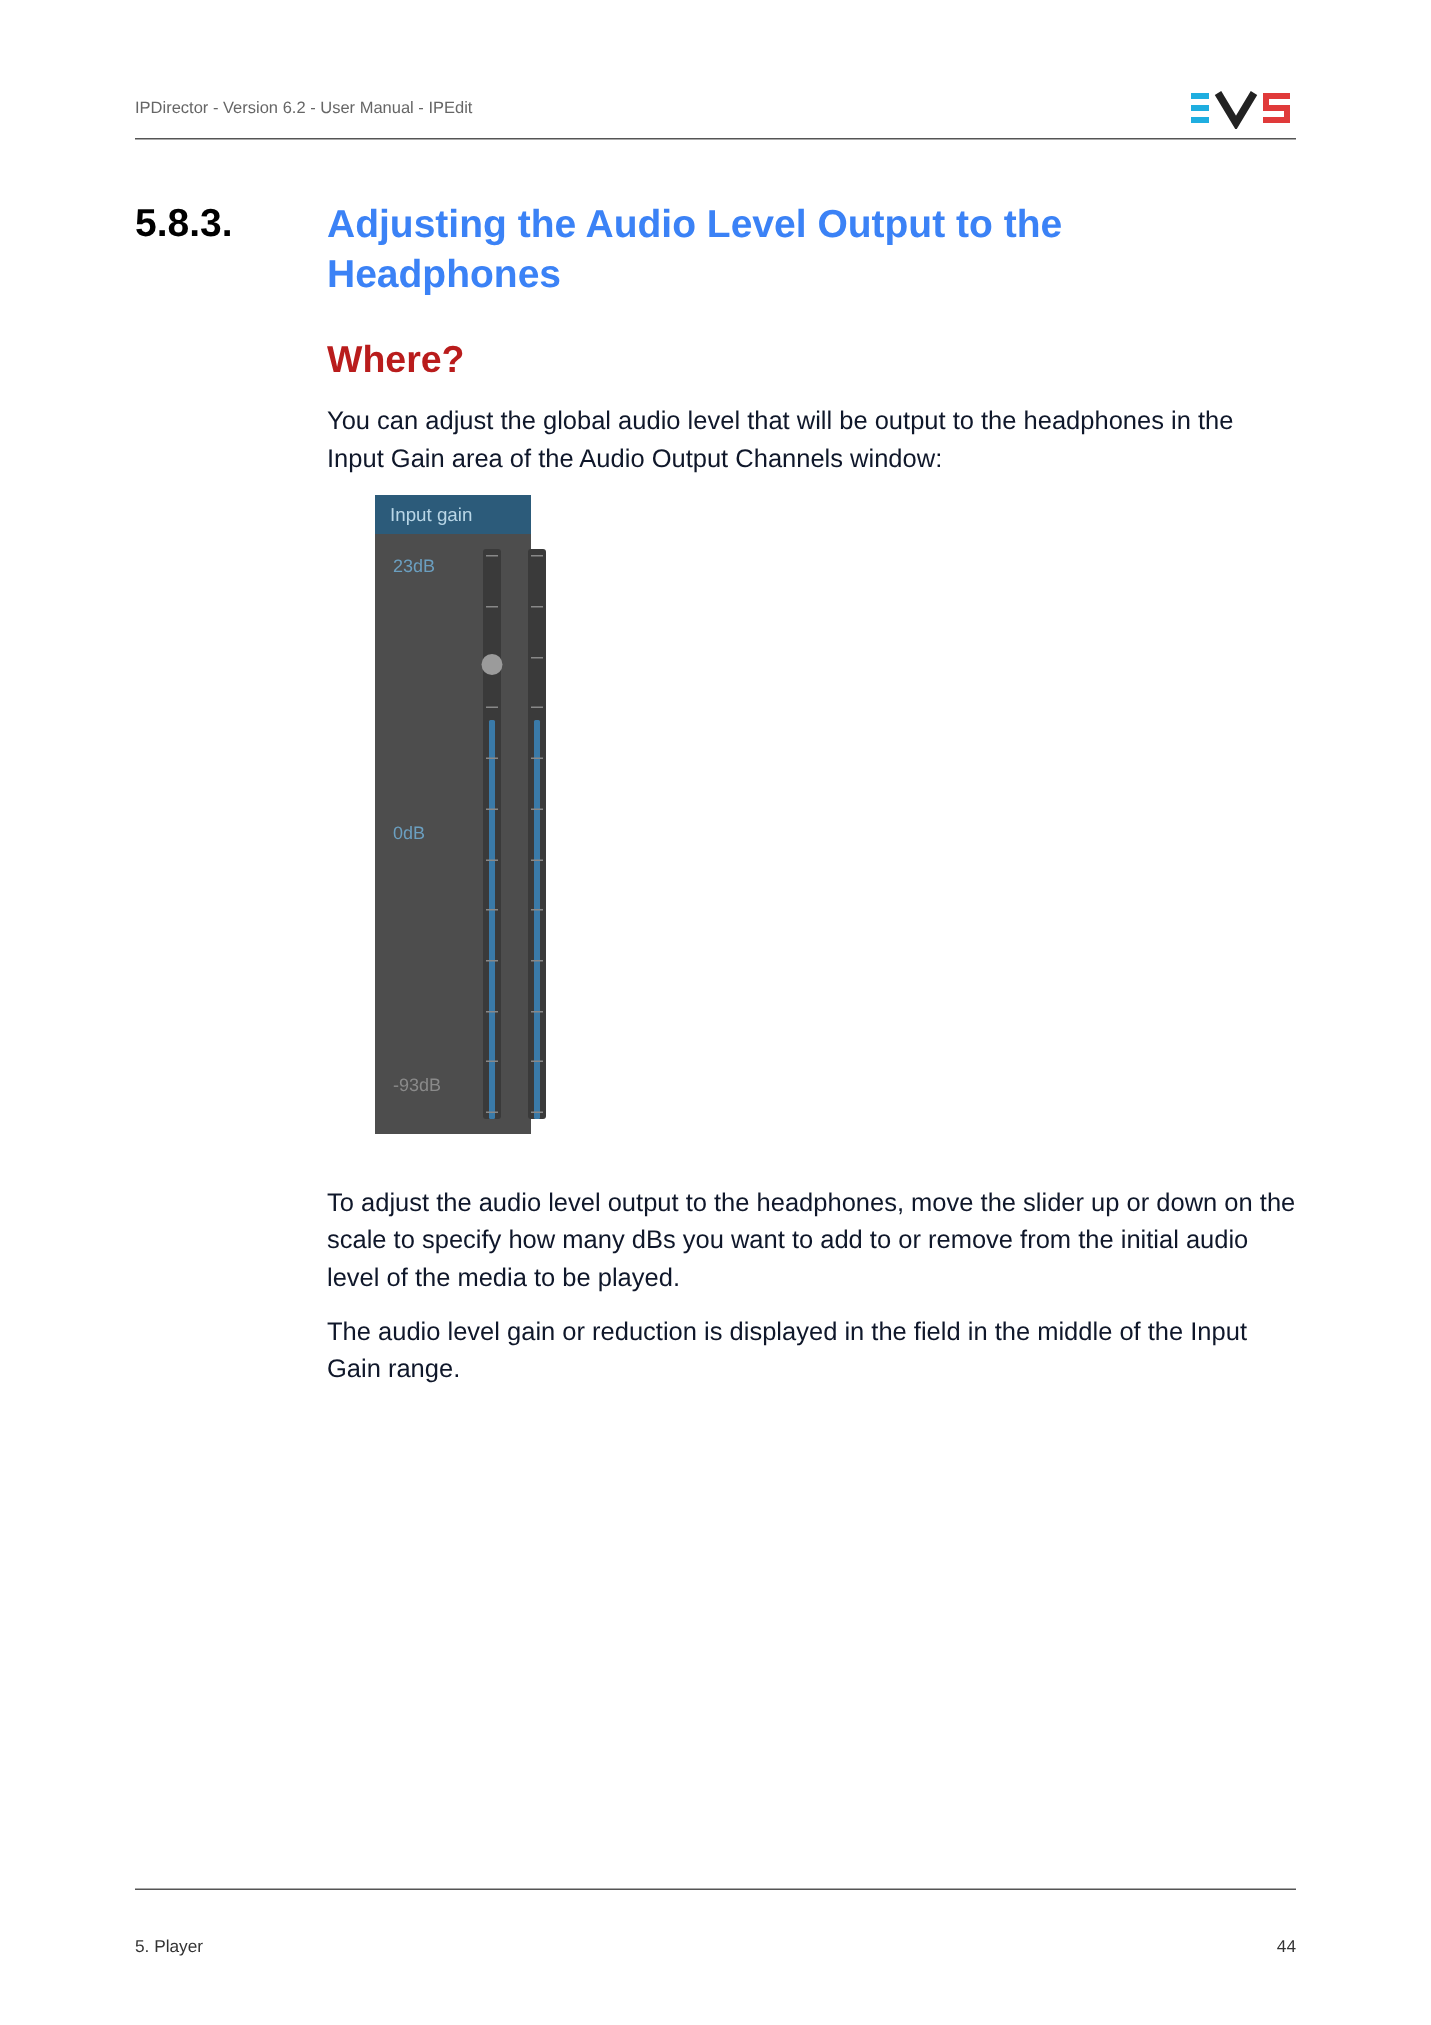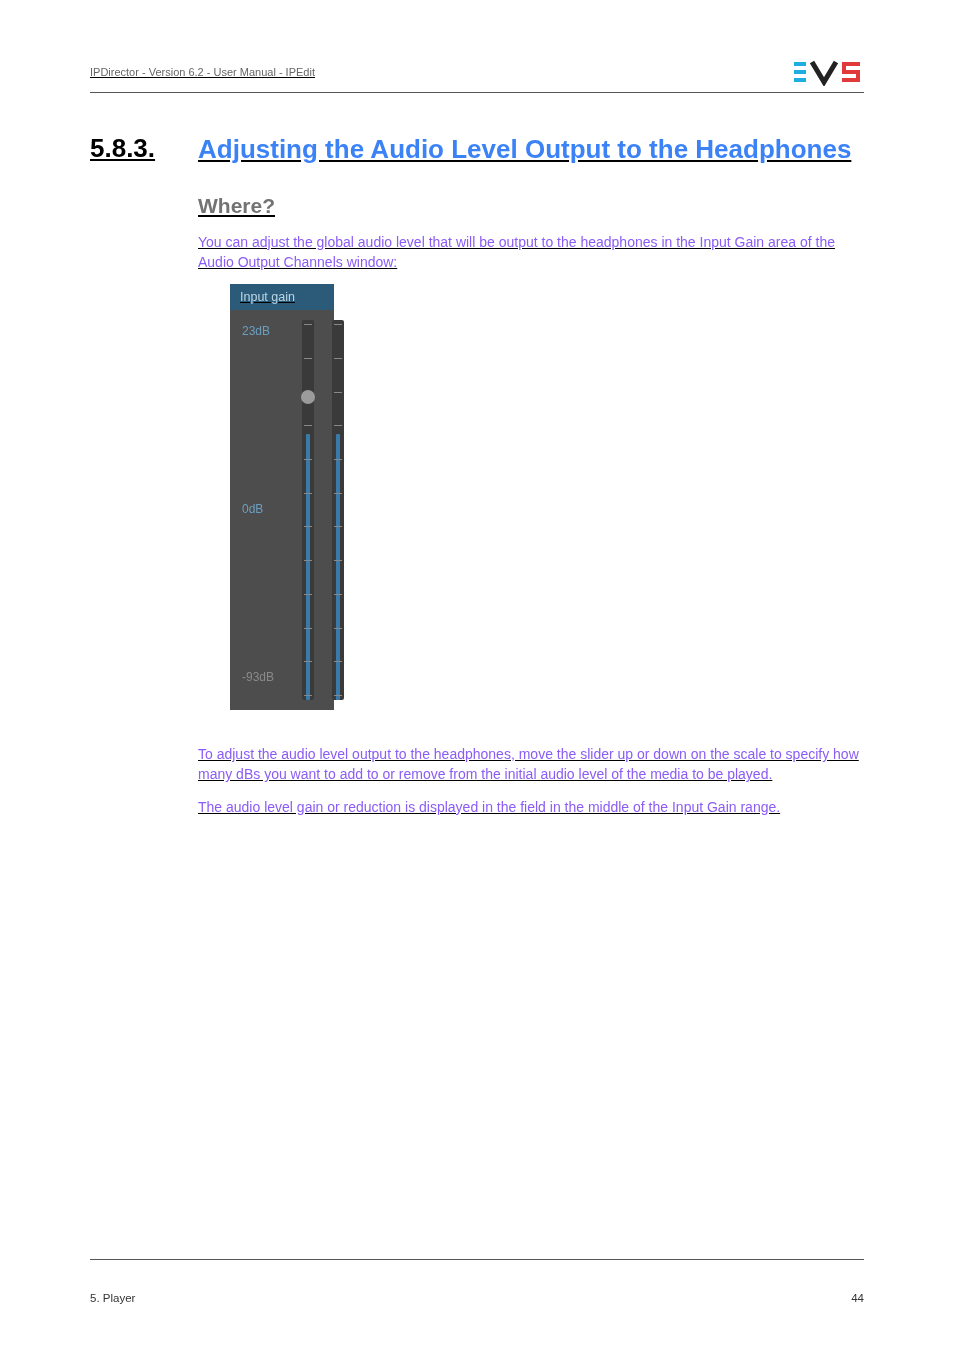--- a/index.html
+++ b/index.html
@@ -1,27 +1,27 @@
 <!DOCTYPE html>
 <html><head>
 <meta charset="utf-8">
 <style>
   * { box-sizing: border-box; margin: 0; padding: 0; }
   html, body { width: 954px; height: 1350px; background: #fff; font-family: Arial, Helvetica, sans-serif; color: #000; }
-  .page { position: relative; width: 954px; height: 1350px; padding: 58px 90px 40px 90px; text-decoration: underline; }
+  .page { position: relative; width: 954px; height: 1350px; padding: 58px 90px 40px 90px; }
   .header-row { display: flex; justify-content: space-between; align-items: center; margin-bottom: 6px; }
   .header-left { font-size: 11px; color: #666; }
   .logo svg { display: block; }
   .hr-top { border: none; border-top: 1px solid #555; margin-bottom: 40px; }
-  .section { display: flex; gap: 8px; margin-top: 16px; }
+  .section { display: flex; gap: 28px; margin-top: 16px; }
   .sec-num { font-size: 26px; font-weight: bold; color: #000; min-width: 100px; }
   .sec-body { flex: 1; }
   .sec-title { font-size: 26px; font-weight: bold; color: #3b82f6; margin-bottom: 28px; line-height: 1.25; }
-  .sub-title { font-size: 21px; font-weight: bold; color: #737373; margin-bottom: 14px; }
-  .para { font-size: 14px; color: #8b5cf6; line-height: 1.45; margin-bottom: 12px; }
+  .sub-title { font-size: 25px; font-weight: bold; color: #b91c1c; margin-bottom: 14px; }
+  .para { font-size: 17px; color: #0f172a; line-height: 1.45; margin-bottom: 12px; }
   .inputgain-widget { width: 136px; margin-bottom: 34px; padding-left: 32px; }
   .ig-header { background: #2c5b7a; color: #b9d6e6; font-size: 12.5px; padding: 6px 10px; }
   .ig-body { background: #4d4d4d; height: 400px; position: relative; padding: 8px 10px; }
   .ig-labels { position: absolute; left: 12px; top: 0; bottom: 16px; width: 46px; }
   .ig-label { position: absolute; font-size: 12px; color: #6b9fc0; }
   .ig-top { top: 14px; }
   .ig-mid { top: 192px; }
   .ig-bot { bottom: 10px; color: #8a8a8a; }
   .ig-tracks { position: absolute; left: 72px; top: 10px; bottom: 10px; width: 52px; display: flex; gap: 18px; }
   .ig-track { width: 12px; height: 100%; background: #3a3a3a; border-radius: 2px; position: relative; display:flex; flex-direction:column; justify-content:space-between; align-items:center; padding:4px 0;}

